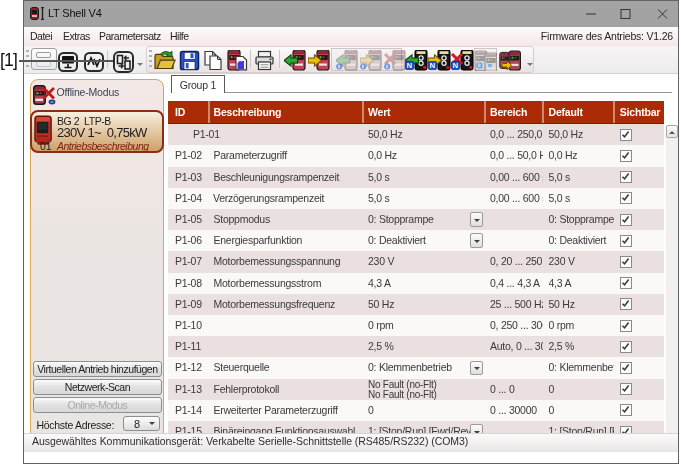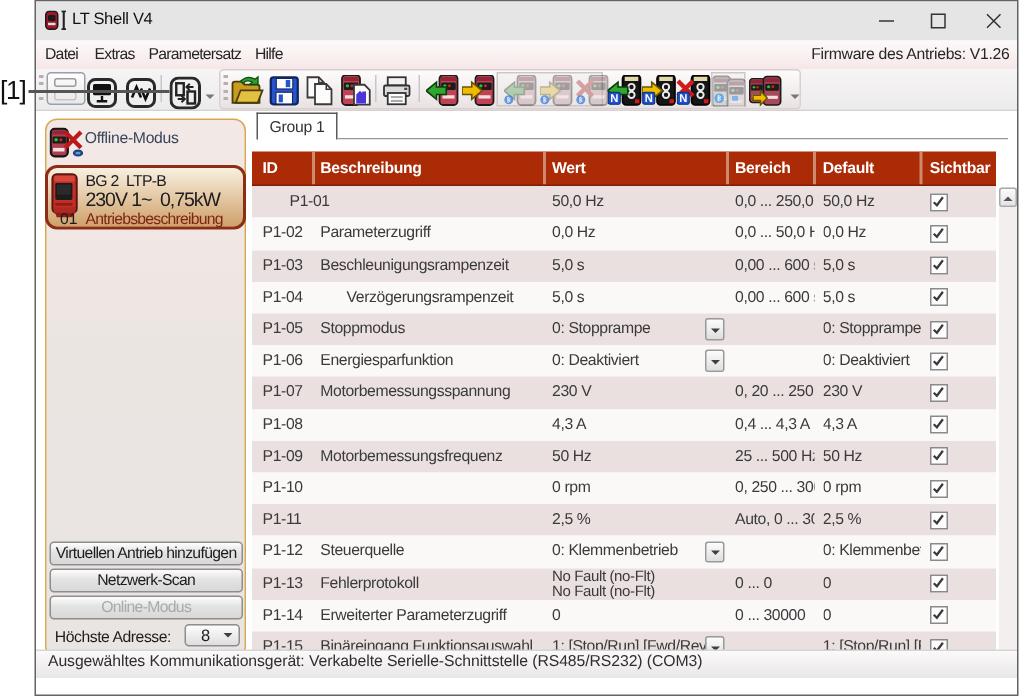--- a/index.html
+++ b/index.html
@@ -2,38 +2,38 @@
 <html><head><meta charset="utf-8">
 <style>
 *{margin:0;padding:0;box-sizing:border-box}
 body{width:681px;height:466px;position:relative;background:#fff;font-family:"Liberation Sans",sans-serif;overflow:hidden}
 
 #ann1{position:absolute;left:0px;top:50px;font-size:17.5px;letter-spacing:-0.8px;color:#111;z-index:30}
 #annline{position:absolute;left:19px;top:59.5px;width:94px;height:2px;background:#555;z-index:30}
 
 #win{position:absolute;left:23px;top:0;width:656px;height:464px;border:1px solid #636363;background:#fff}
 
-#title{position:absolute;left:0;top:0;width:654px;height:26px;background:#e5e5e5}
+#title{position:absolute;left:0;top:0;width:654px;height:26px;background:#a3a3a3}
 #apptxt{position:absolute;left:24px;top:5.5px;font-size:11px;letter-spacing:-0.2px;color:#111;white-space:pre}
 .wbtn{position:absolute;top:0;width:30px;height:25px;color:#222}
 
 #menu{position:absolute;left:0;top:26px;width:654px;height:19px;background:linear-gradient(#fdfafa,#f6e7e7);font-size:10.5px;letter-spacing:-0.5px;color:#262626;white-space:pre}
 #menu span{position:absolute;top:3px}
 
 #tbar{position:absolute;left:0;top:45px;width:654px;height:28px;background:linear-gradient(#f6f4f4,#edecec);border-bottom:1px solid #d8cfcf}
 .grip{position:absolute;width:3px;top:4px;bottom:4px;background:repeating-linear-gradient(#b8b0b0 0 2px,transparent 2px 5px)}
 .tsep{position:absolute;top:4px;bottom:5px;width:1px;background:#c6c6cc}
 
 #lpanel{position:absolute;left:5.5px;top:78px;width:134.5px;height:359.5px;border:1.5px solid #d8a850;border-radius:8px;background:linear-gradient(#f2e8e6 0,#f0e6e4 90px,#eae5e1 160px,#e9e5e2)}
 #offtxt{position:absolute;left:26px;top:5.5px;font-size:10.5px;letter-spacing:-0.2px;color:#39445a;white-space:pre}
 #card{position:absolute;left:-0.5px;top:30px;width:134px;height:43px;border:2px solid #8e2d15;border-radius:8px;background:linear-gradient(#f8f0e0,#cfa069)}
 #card .l1{position:absolute;left:25px;top:2.5px;font-size:10.5px;letter-spacing:-0.45px;color:#1c1c1c;white-space:pre}
 #card .l2{position:absolute;left:25px;top:13px;font-size:13px;letter-spacing:-0.7px;color:#1c1c1c;white-space:pre}
 #card .l3{position:absolute;left:8px;top:27.5px;font-size:10.5px;color:#1c1c1c}
-#card .l4{position:absolute;left:25px;top:27.5px;font-size:10.5px;color:#7d2413;letter-spacing:-0.5px;white-space:pre}
+#card .l4{position:absolute;left:25px;top:27.5px;font-size:10.5px;font-style:italic;color:#7d2413;letter-spacing:-0.5px;white-space:pre}
 .pbtn{position:absolute;left:2.2px;width:129.5px;height:16px;border:1px solid #8e8e8e;border-radius:3px;background:linear-gradient(#fdfdfd,#e3e3e3 45%,#d8d8d8);font-size:10.5px;color:#1d1d1d;text-align:center;line-height:14.5px;letter-spacing:-0.45px;white-space:pre}
 
 #tab{position:absolute;left:147px;top:73.5px;width:54px;height:19px;background:#fff;border:1px solid #5a5a5a;border-bottom:none;font-size:10.5px;color:#333;text-align:center;line-height:18px;letter-spacing:-0.2px}
 
 #ghead{position:absolute;left:144px;top:100px;width:495.5px;height:23.2px;background:#ab2b07}
 #ghead span{position:absolute;top:5px;font-size:10.5px;font-weight:bold;color:#fff;letter-spacing:-0.2px}
 #ghead i{position:absolute;top:0;bottom:1.5px;width:2px;background:#cd8a6e}
 .row{position:absolute;left:144px;width:495.5px;height:21.2px;font-size:10.5px;color:#3a3a3a;letter-spacing:-0.25px}
 .row.odd{background:#ebe0e0}
 .row.even{background:#fbf8f8}
@@ -404,21 +404,21 @@
       <span class="c clip" style="left:322px;width:53px">0,00 ... 600 s</span>
       <span class="c clip" style="left:380.5px;width:65px">5,0 s</span>
       <span class="cb">
         <svg width="9" height="9" viewBox="0 0 9 9">
           <path d="M1.5 4.8 L3.6 6.8 L7.6 1.5" stroke="#3a3a3a" stroke-width="1.5" fill="none"></path>
         </svg>
       </span>
     </div>
 <div class="row even" style="top:186.8px">
       <span class="c" style="left:7px">P1-04</span>
-      <span class="c" style="left:63px">Verzögerungsrampenzeit</span>
+      <span class="c" style="left:45px">Verzögerungsrampenzeit</span>
       <span class="c" style="left:200px">5,0 s</span>
       <span class="c clip" style="left:322px;width:53px">0,00 ... 600 s</span>
       <span class="c clip" style="left:380.5px;width:65px">5,0 s</span>
       <span class="cb">
         <svg width="9" height="9" viewBox="0 0 9 9">
           <path d="M1.5 4.8 L3.6 6.8 L7.6 1.5" stroke="#3a3a3a" stroke-width="1.5" fill="none"></path>
         </svg>
       </span>
     </div>
 <div class="row odd" style="top:208.0px">
@@ -458,20 +458,21 @@
       <span class="c clip" style="left:322px;width:53px">0, 20 ... 250</span>
       <span class="c clip" style="left:380.5px;width:65px">230 V</span>
       <span class="cb">
         <svg width="9" height="9" viewBox="0 0 9 9">
           <path d="M1.5 4.8 L3.6 6.8 L7.6 1.5" stroke="#3a3a3a" stroke-width="1.5" fill="none"></path>
         </svg>
       </span>
     </div>
 <div class="row even" style="top:271.6px">
       <span class="c" style="left:7px">P1-08</span>
+      <span class="c" style="left:45.5px">Motorbemessungsstrom</span>
       <span class="c" style="left:200px">4,3 A</span>
       <span class="c clip" style="left:322px;width:53px">0,4 ... 4,3 A</span>
       <span class="c clip" style="left:380.5px;width:65px">4,3 A</span>
       <span class="cb">
         <svg width="9" height="9" viewBox="0 0 9 9">
           <path d="M1.5 4.8 L3.6 6.8 L7.6 1.5" stroke="#3a3a3a" stroke-width="1.5" fill="none"></path>
         </svg>
       </span>
     </div>
 <div class="row odd" style="top:292.8px">

